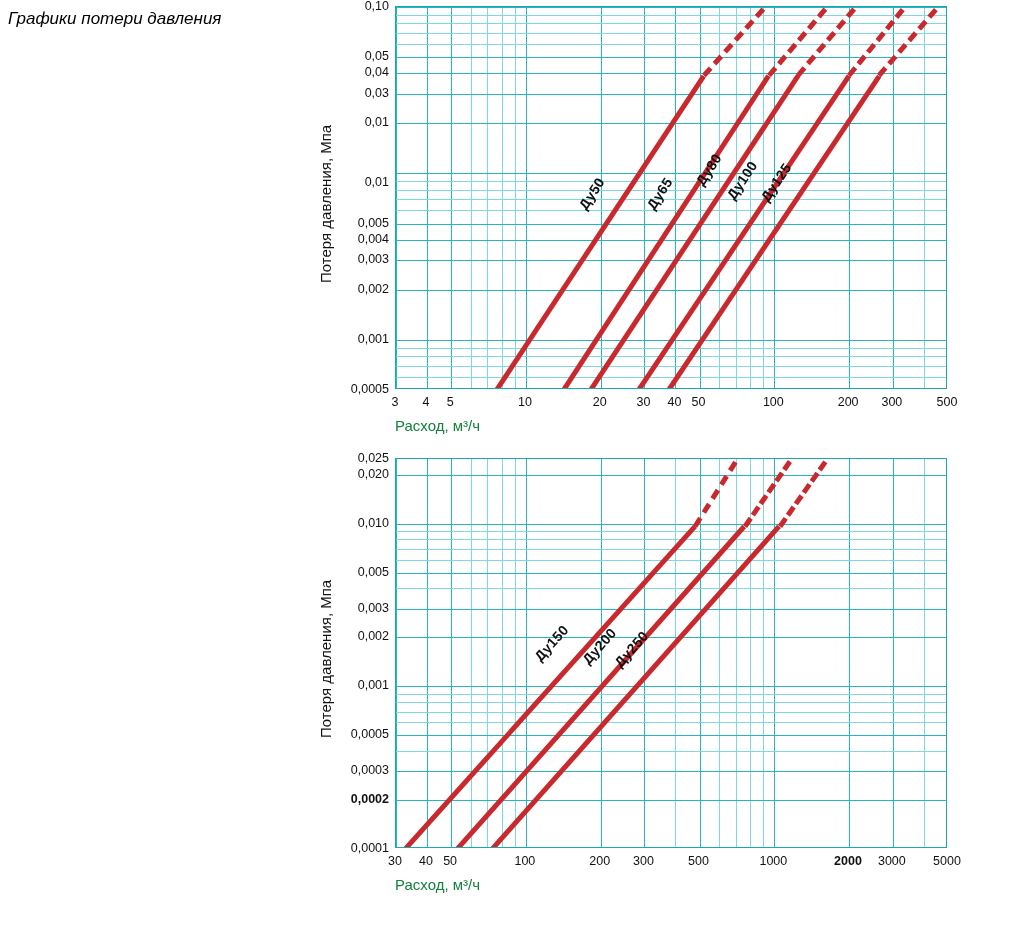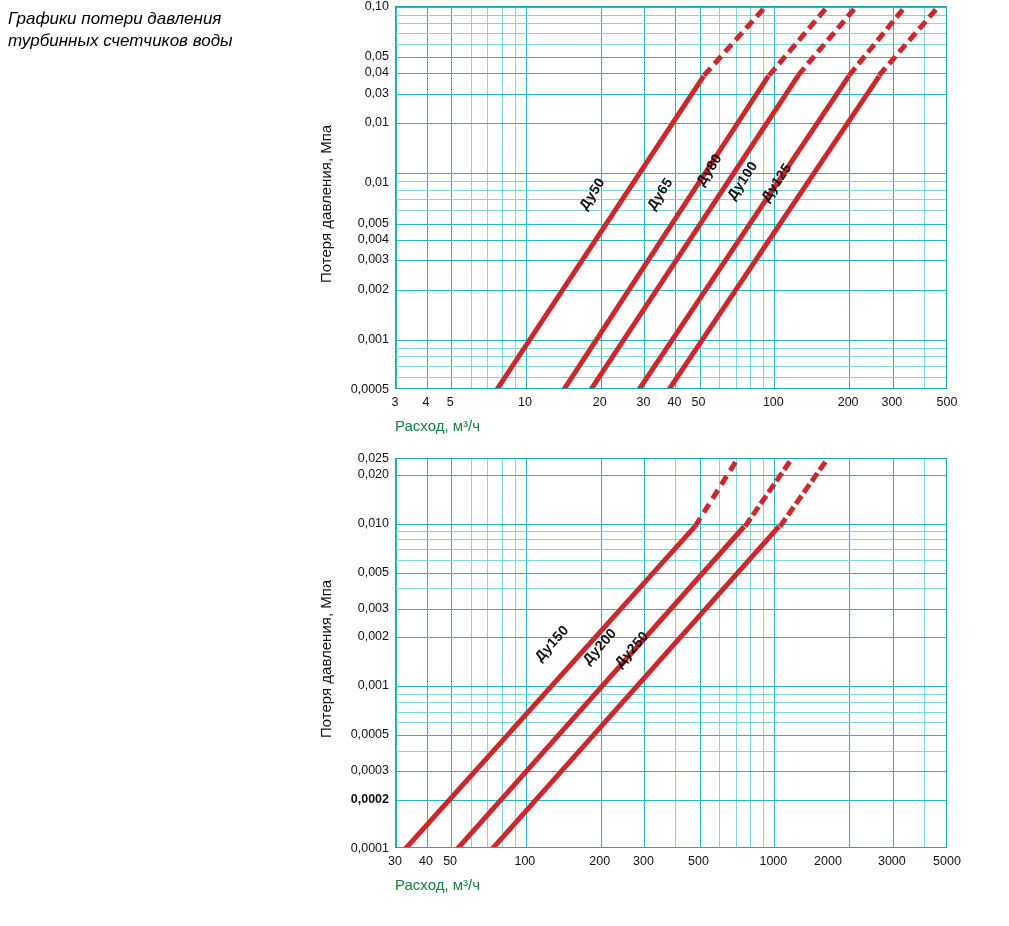--- a/index.html
+++ b/index.html
@@ -98,21 +98,20 @@
     transform: rotate(-90deg);
     transform-origin: 0 0;
   }
   .ylabels, .xlabels { position: absolute; }
 </style>
 </head>
 <body>
 
 <div id="title">
   <div>Графики потери давления</div>
-  <div>турбинных счетчиков воды</div>
 </div>
 
 <div class="chart-wrap" id="chart1">
   <div class="plot" id="plot1" style="left: 85px; top: 6px; width: 552px; height: 383px;">
       <div class="gridline v" style="left: 0px;"></div>
       <div class="gridline v" style="left: 31px;"></div>
       <div class="gridline v" style="left: 55px;"></div>
       <div class="gridline v minor" style="left: 75px;"></div>
       <div class="gridline v minor" style="left: 91px;"></div>
       <div class="gridline v minor" style="left: 106px;"></div>
@@ -267,19 +266,19 @@
     </div>
   <div class="xlabels" id="xlabels2" style="left: 85px; top: 406px; width: 552px; height: 18px;">
       <div class="xtick" style="left: 0px;">30</div>
       <div class="xtick" style="left: 31.04px;">40</div>
       <div class="xtick" style="left: 55.1165px;">50</div>
       <div class="xtick" style="left: 129.905px;">100</div>
       <div class="xtick" style="left: 204.693px;">200</div>
       <div class="xtick" style="left: 248.442px;">300</div>
       <div class="xtick" style="left: 303.558px;">500</div>
       <div class="xtick" style="left: 378.347px;">1000</div>
-      <div class="xtick" style="left: 433px;">2000</div>
+      <div class="xtick" style="left: 453px; font-weight: bold;">2000</div>
       <div class="xtick" style="left: 496.884px;">3000</div>
       <div class="xtick" style="left: 552px;">5000</div>
     </div>
   <div class="axis-x-label" id="xaxis2" style="left: 85px; top: 428px; width: 552px;">Расход, м³/ч</div>
   <div class="axis-y-label" id="yaxis2" style="left: 7px; top: 290px;">Потеря давления, Мпа</div>
 </div>
 
 </body></html>

